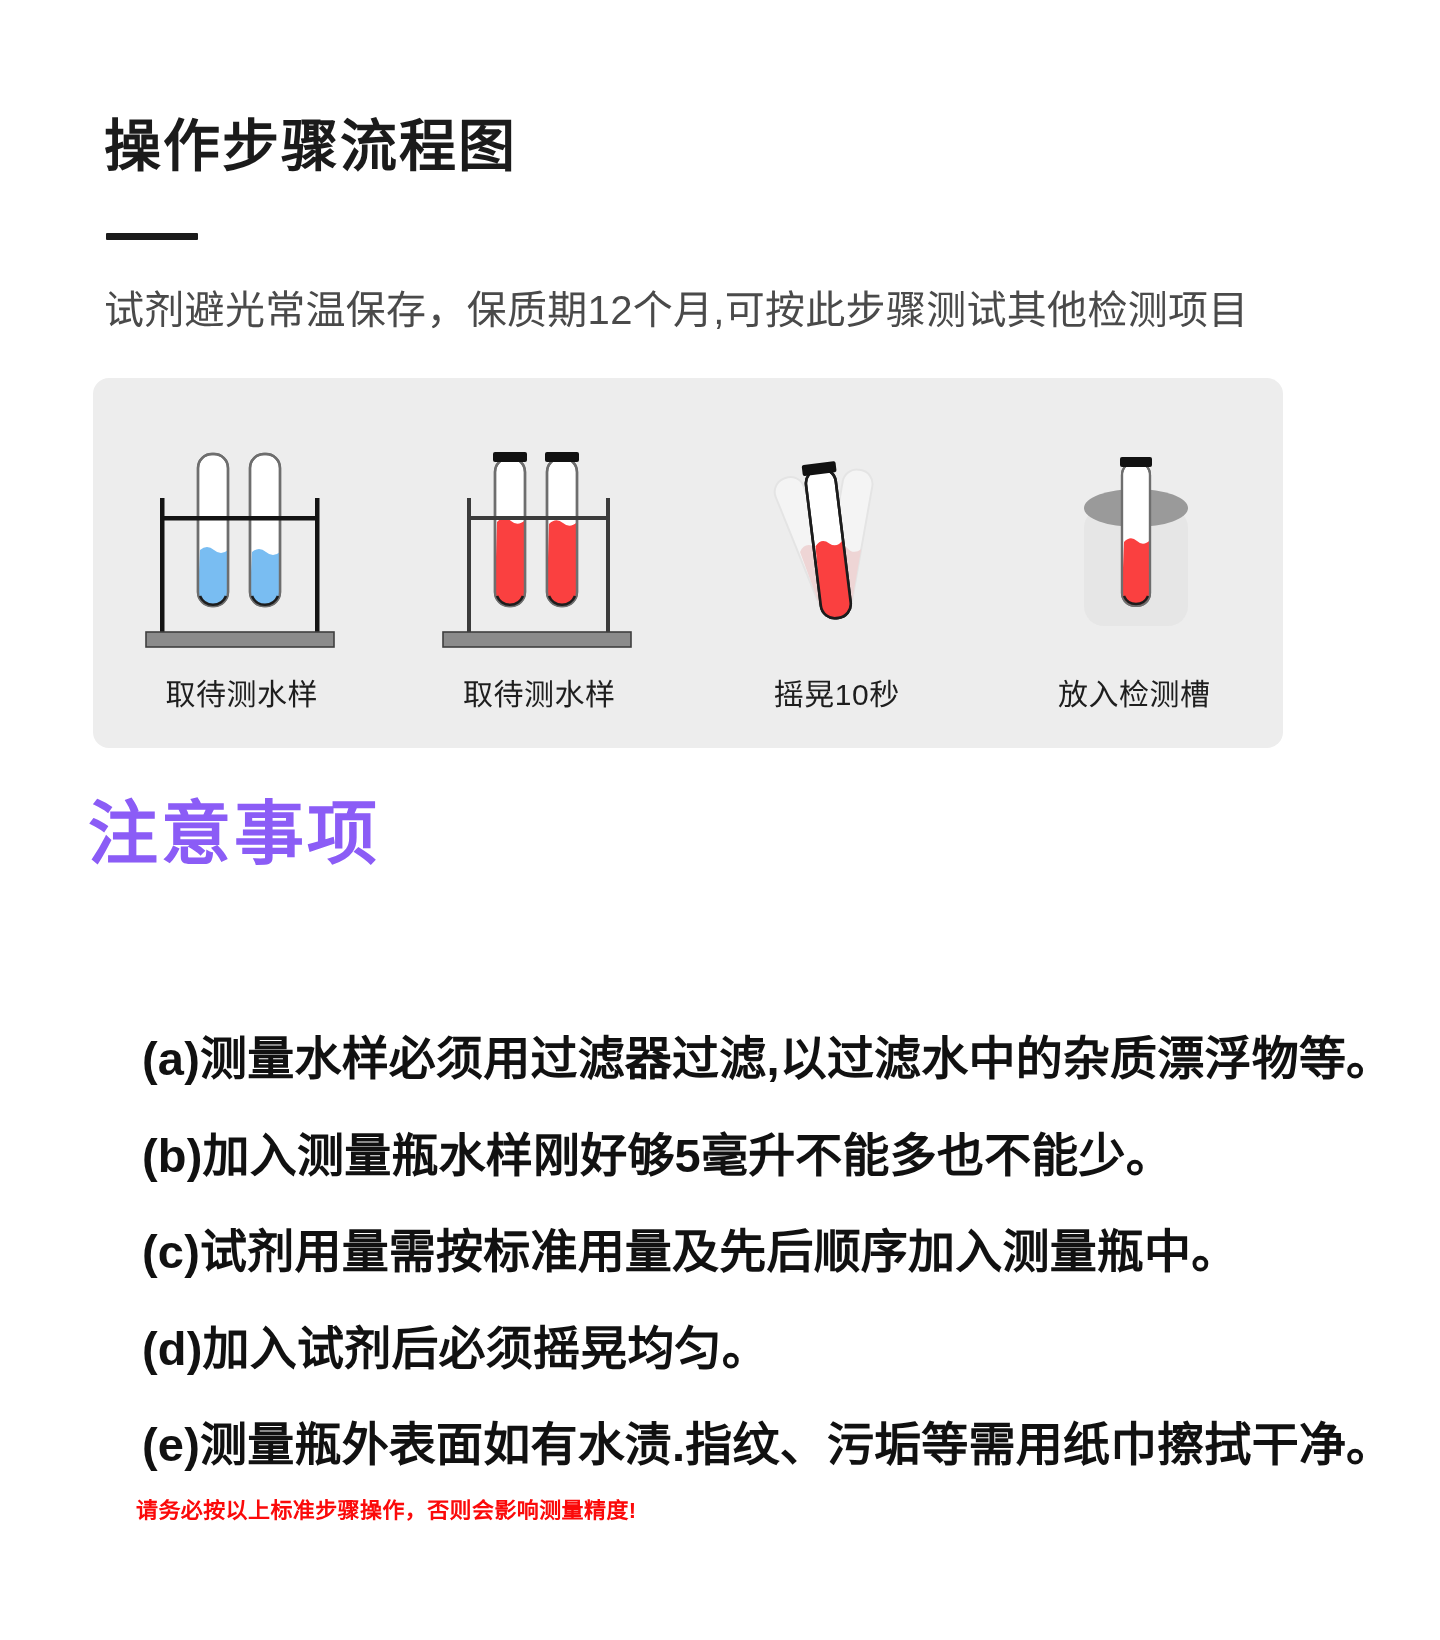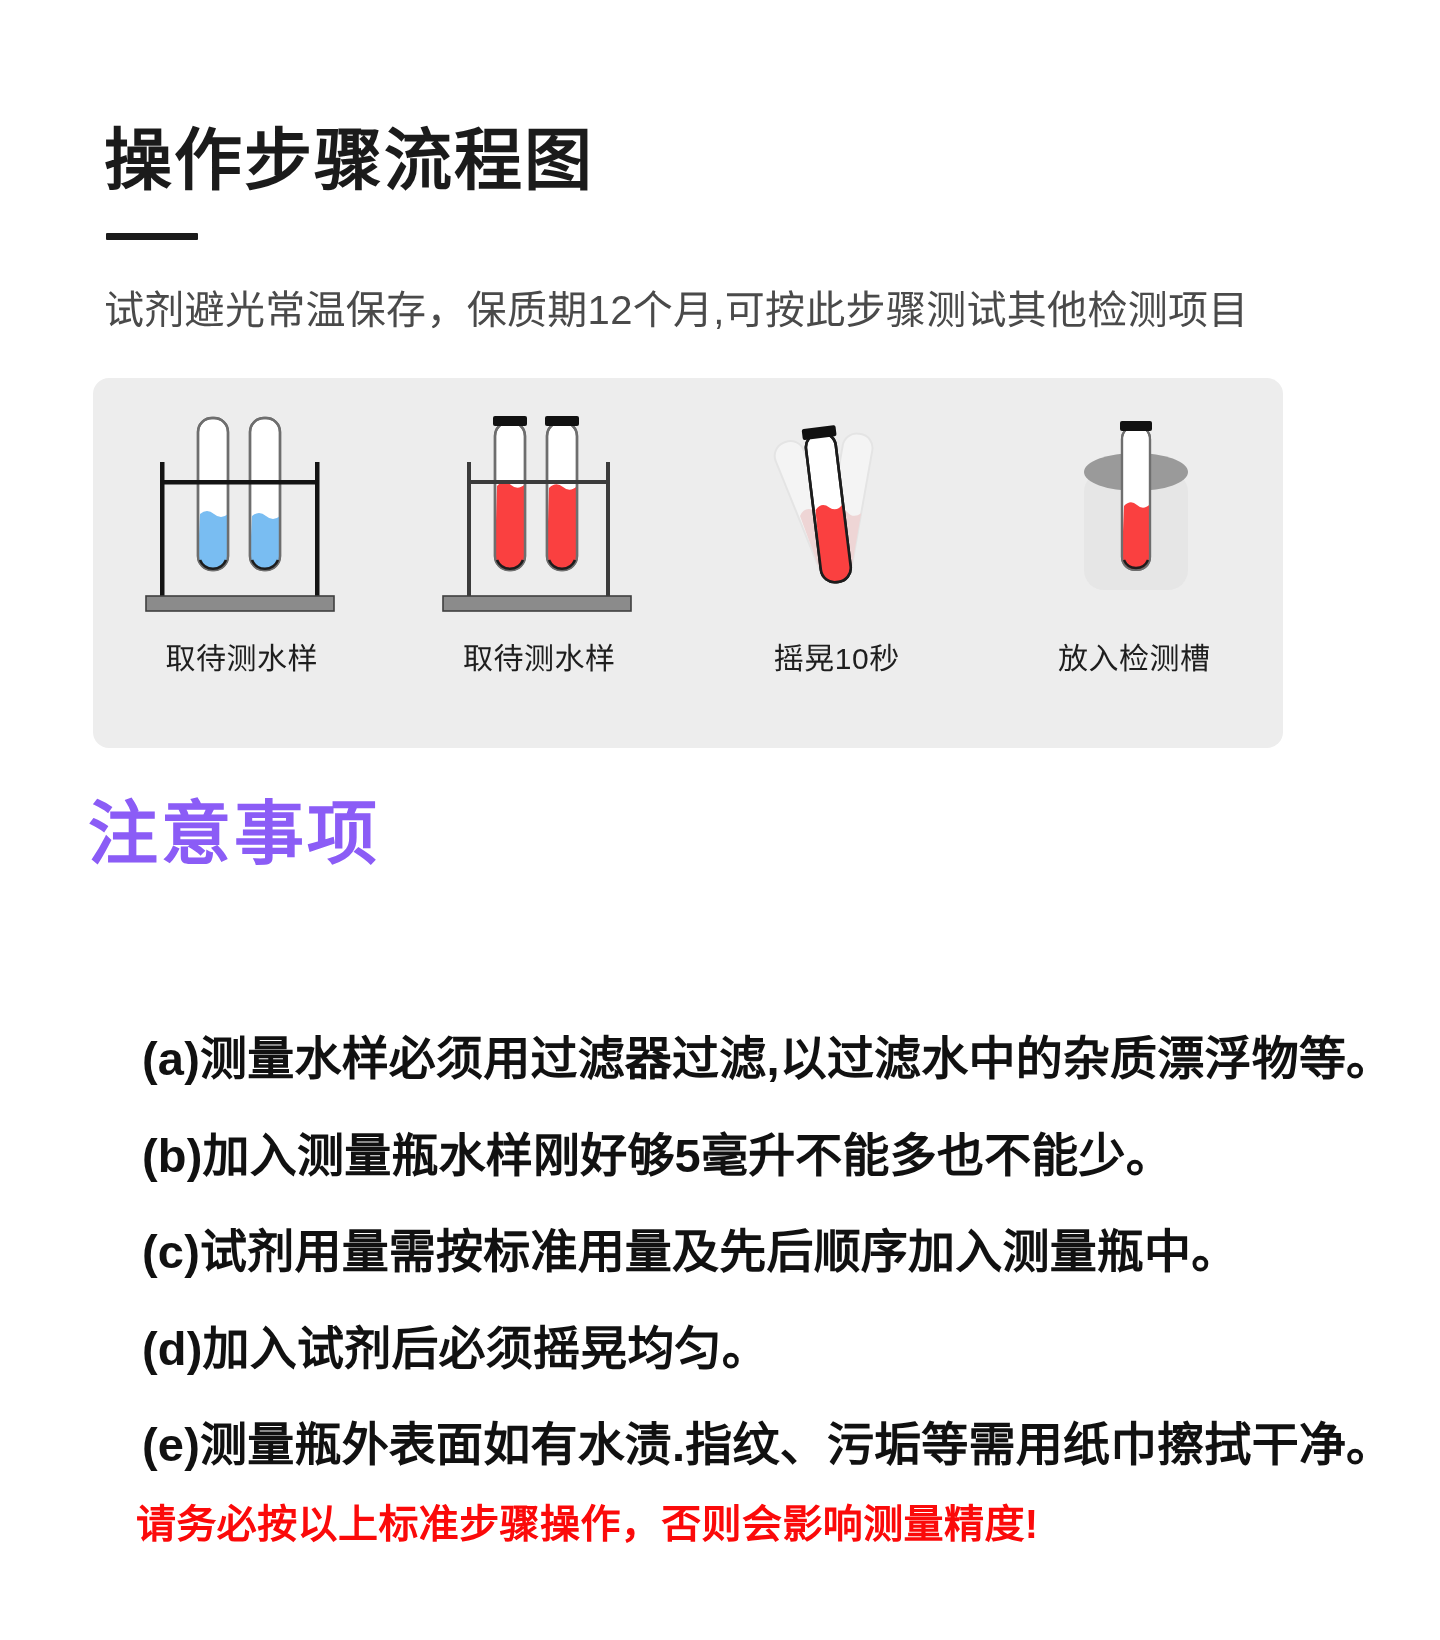--- a/index.html
+++ b/index.html
@@ -22,21 +22,21 @@
     width: 1440px;
     height: 1640px;
     box-sizing: border-box;
   }
 
   
   .page-title {
     position: absolute;
     left: 104px;
     top: 78px;
-    font-size: 68px;
+    font-size: 57px;
     line-height: 1.08;
     font-weight: 700;
     letter-spacing: 2px;
     color: #1b1b1b;
     white-space: nowrap;
   }
   .title-rule {
     position: absolute;
     left: 106px;
     top: 233px;
@@ -68,21 +68,21 @@
   }
   .steps-row {
     position: absolute;
     left: 0;
     top: 0;
     width: 100%;
     height: 100%;
     display: flex;
     align-items: flex-start;
     justify-content: space-around;
-    padding-top: 32px;
+    padding-top: 68px;
     box-sizing: border-box;
   }
   .step {
     width: 280px;
     display: flex;
     flex-direction: column;
     align-items: center;
   }
   .step-art {
     width: 240px;
@@ -132,21 +132,21 @@
     font-weight: 700;
     color: #111111;
     margin-bottom: 34px;
     letter-spacing: 0.2px;
     white-space: nowrap;
   }
   .notice-warning {
     position: absolute;
     left: 136px;
     top: 1492px;
-    font-size: 40px;
+    font-size: 22px;
     font-weight: 700;
     color: #fb0a0a;
     letter-spacing: 0.4px;
     white-space: nowrap;
   }
 </style>
 </head>
 <body>
 
 <div class="page">

